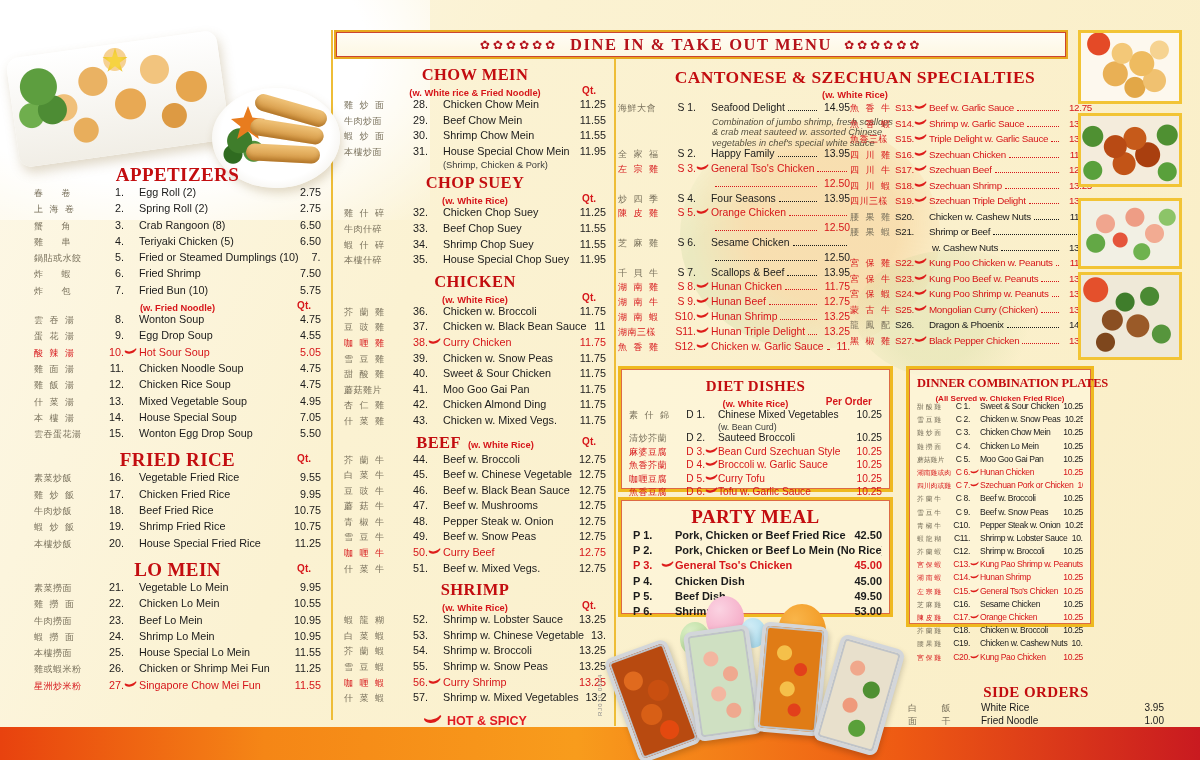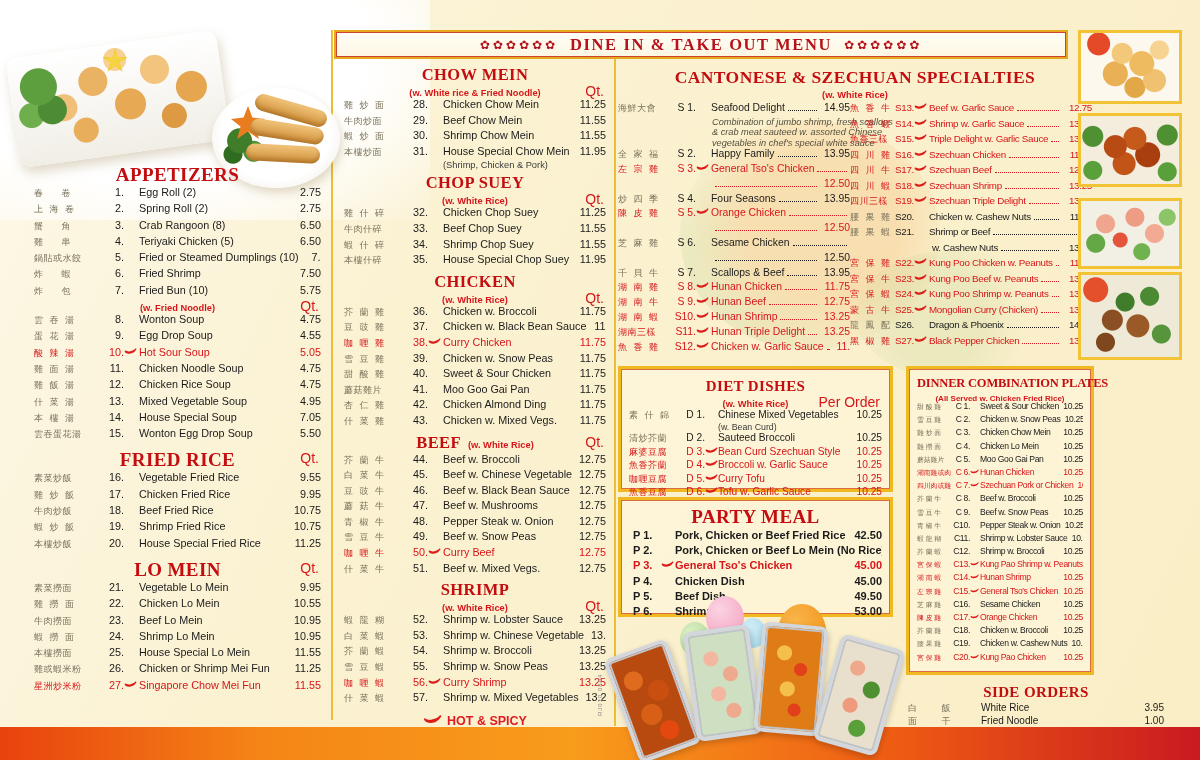--- a/index.html
+++ b/index.html
@@ -27,21 +27,21 @@
     box-shadow:inset 0 0 0 1px #cc4430;display:flex;align-items:center;justify-content:center;gap:12px;}
   .flowers{color:#b5121b;font-size:12px;letter-spacing:3px;line-height:1;}
   .banner-title{font-family:"Liberation Serif","DejaVu Serif",serif;font-weight:700;
     color:#b5121b;font-size:16.5px;letter-spacing:1.6px;}
   
   .sec-head{position:relative;text-align:center;height:20px;line-height:20px;margin-top:3px;white-space:nowrap;}
   .h-title{font-family:"Liberation Serif","DejaVu Serif",serif;font-weight:700;color:#c30d10;letter-spacing:.4px;font-size:16.5px;}
   .subline{position:relative;text-align:center;height:13px;line-height:12px;}
   .sub{color:#d6161a;font-weight:700;font-size:9.3px;text-align:right;}
   .subi{margin-left:7px;}
-  .qt{position:absolute;right:2px;bottom:1px;color:#d6161a;font-weight:400;font-size:14px;}
+  .qt{position:absolute;right:10px;bottom:1px;color:#d6161a;font-weight:700;font-size:10px;}
   
   .mrow{display:flex;align-items:baseline;white-space:nowrap;overflow:hidden;}
   .mrow.red{color:#d6161a;}
   .zh{flex:none;font-size:9px;color:#79715c;white-space:pre;overflow:hidden;letter-spacing:.5px;}
   .mrow.red .zh{color:#d6161a;}
   .num{flex:none;width:26px;text-align:right;}
   .icw{flex:none;width:15px;text-align:left;}
   .chili{width:13px;height:8px;fill:#dd1c1a;}
   .nm{flex:none;}
   .fx{flex:1;}
@@ -86,21 +86,21 @@
   #dietItems .mrow{height:13.4px;font-size:10.2px;}
   #dietItems .zh{width:50px;}
   #dietItems .icw{width:13px;}
   #dietItems .noteline{margin-left:89px;font-size:8.8px;}
   #partyBox{left:618px;top:497px;width:275px;height:120px;}
   .h-party{font-size:19px;}
   #partyItems{margin-top:2px;}
   #partyItems .mrow{height:15.2px;font-size:11px;font-weight:700;}
   #partyItems .num{width:28px;text-align:left;padding-left:4px;}
   #partyItems .icw{width:14px;}
-  #comboBox{left:906px;top:366px;width:188px;height:309px;}
+  #comboBox{left:906px;top:366px;width:188px;height:261px;}
   .h-combo{font-size:12.5px;letter-spacing:-.2px;}
   #comboBox .sec-head{height:17px;line-height:17px;margin-top:0;}
   #comboBox .subline{height:11px;}
   #comboBox .sub{font-size:8px;}
   #comboItems .mrow{height:13.2px;font-size:8.6px;letter-spacing:-.35px;}
   #comboItems .zh{width:34px;font-size:6.8px;letter-spacing:0;}
   #comboItems .num{width:19px;}
   #comboItems .icw{width:10px;}
   #comboItems .chili{width:9px;height:6px;}
   #comboItems .pr{min-width:24px;}

